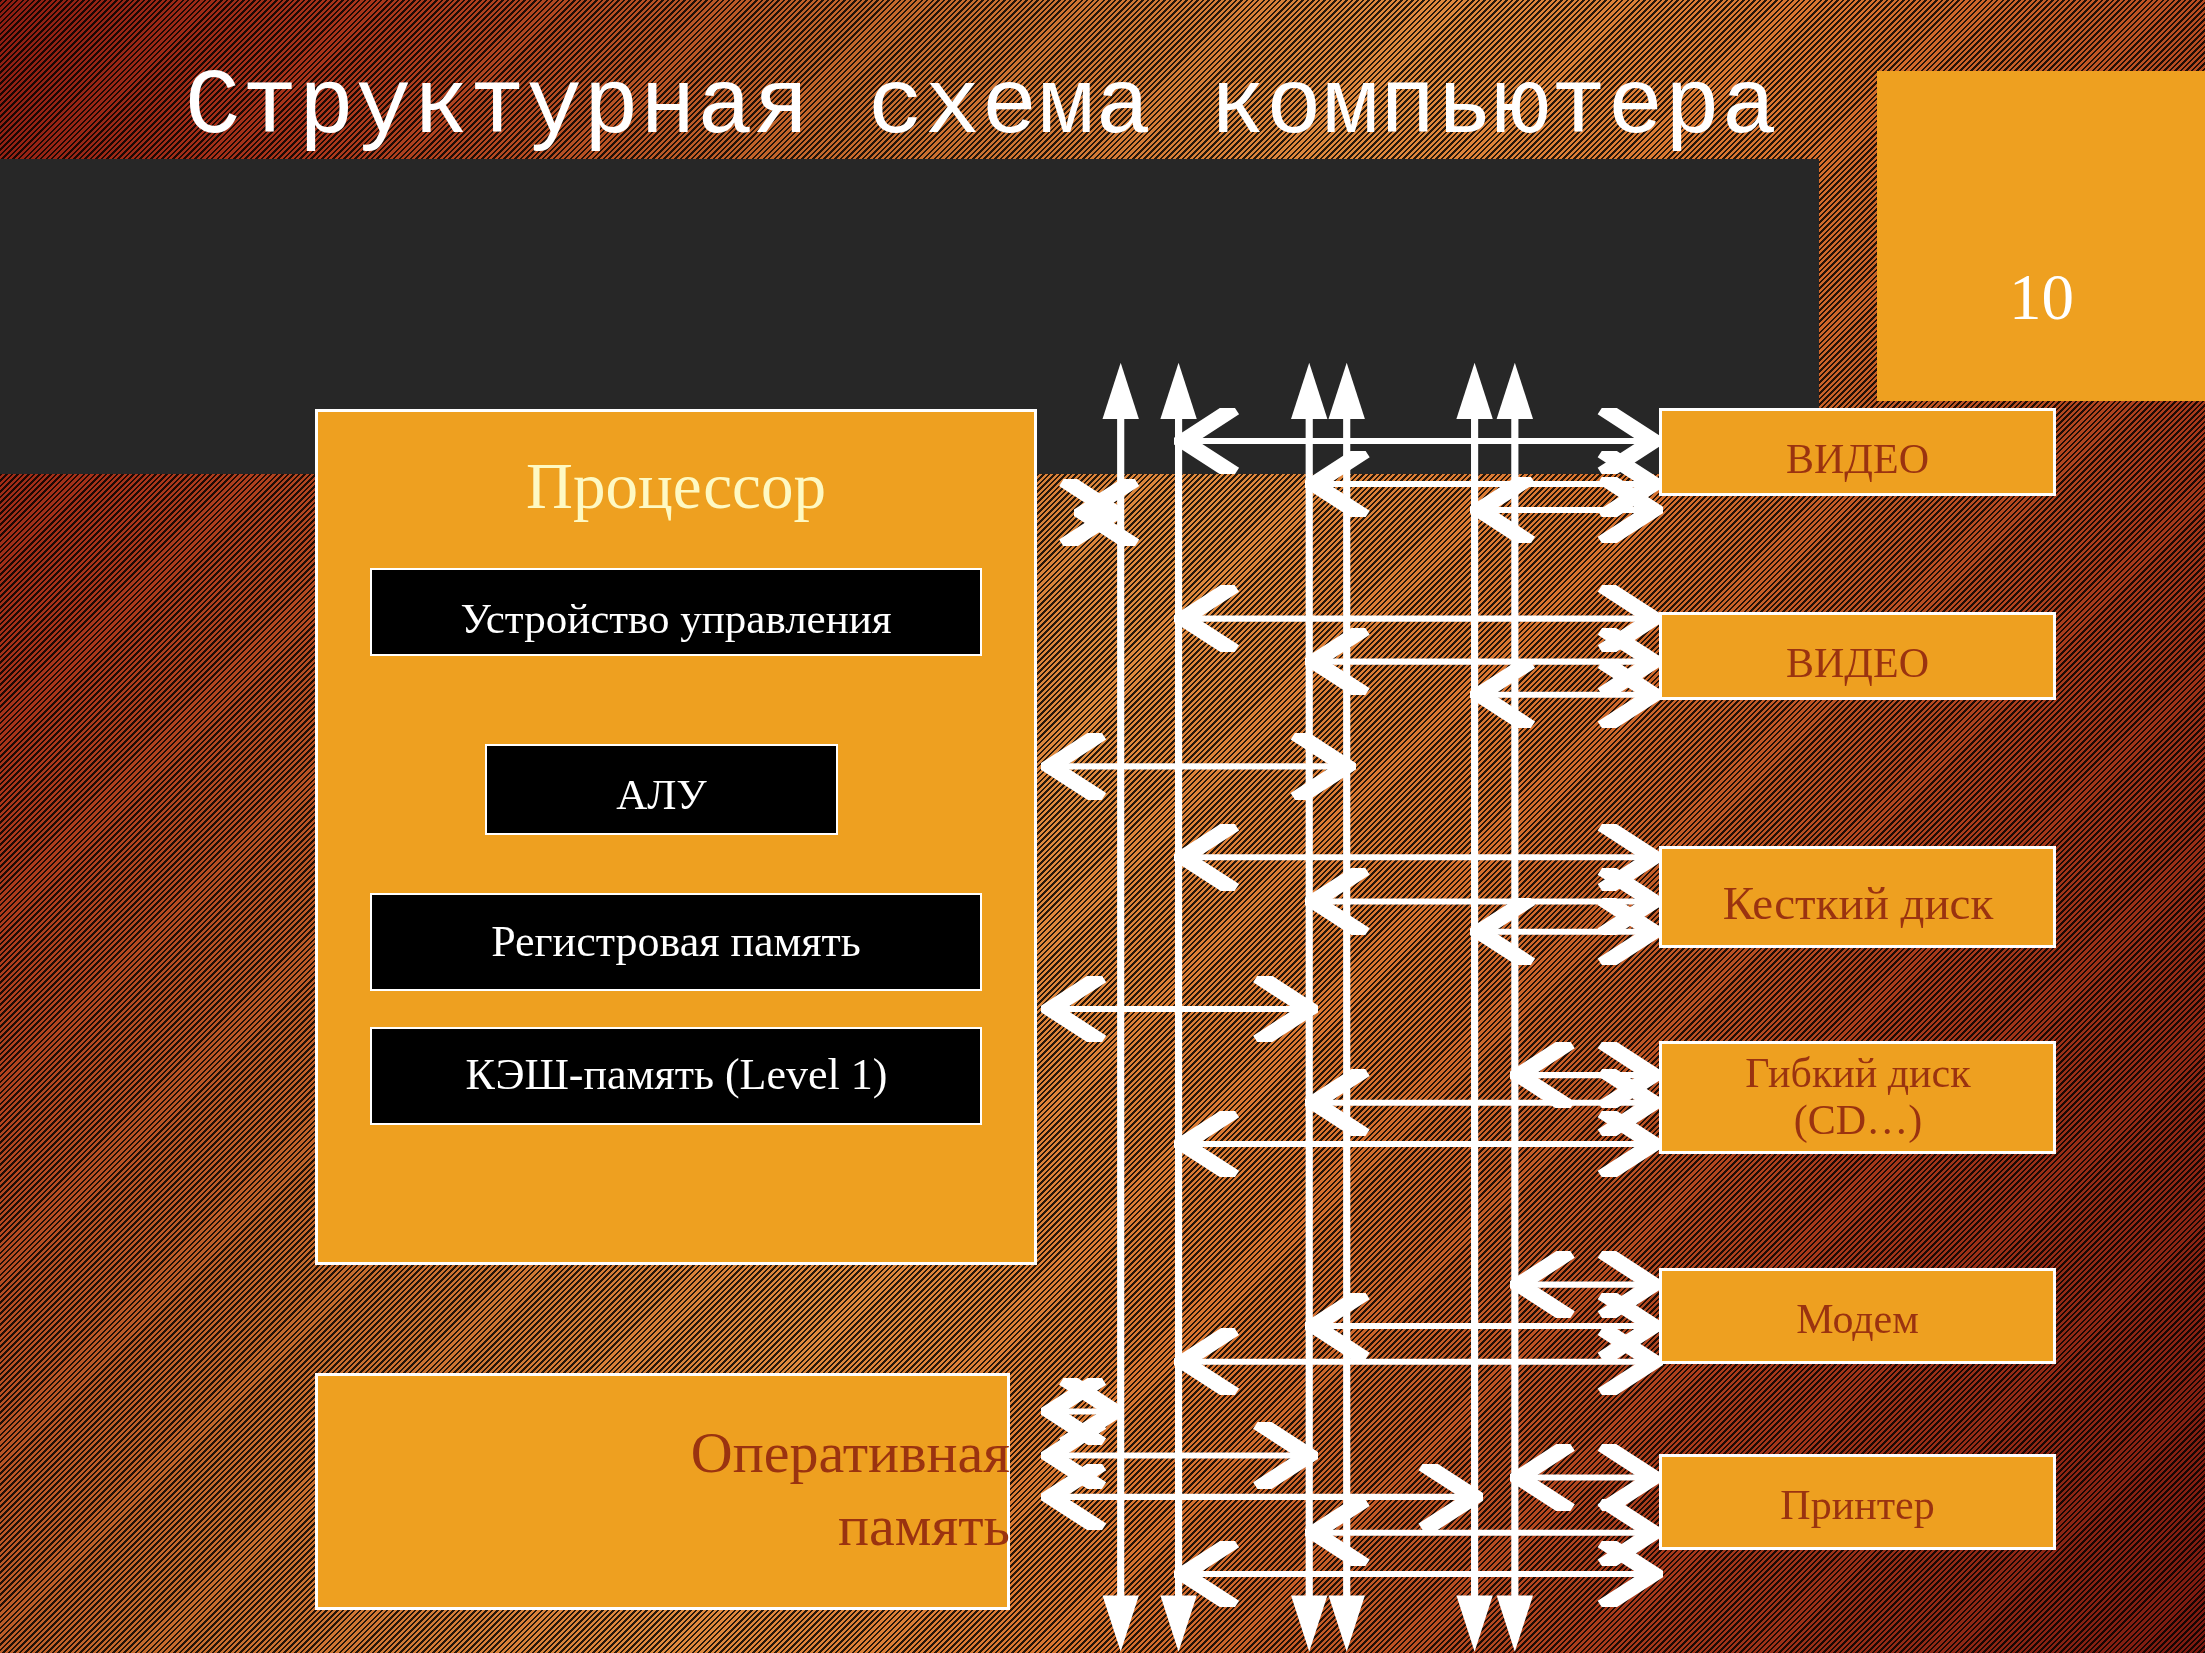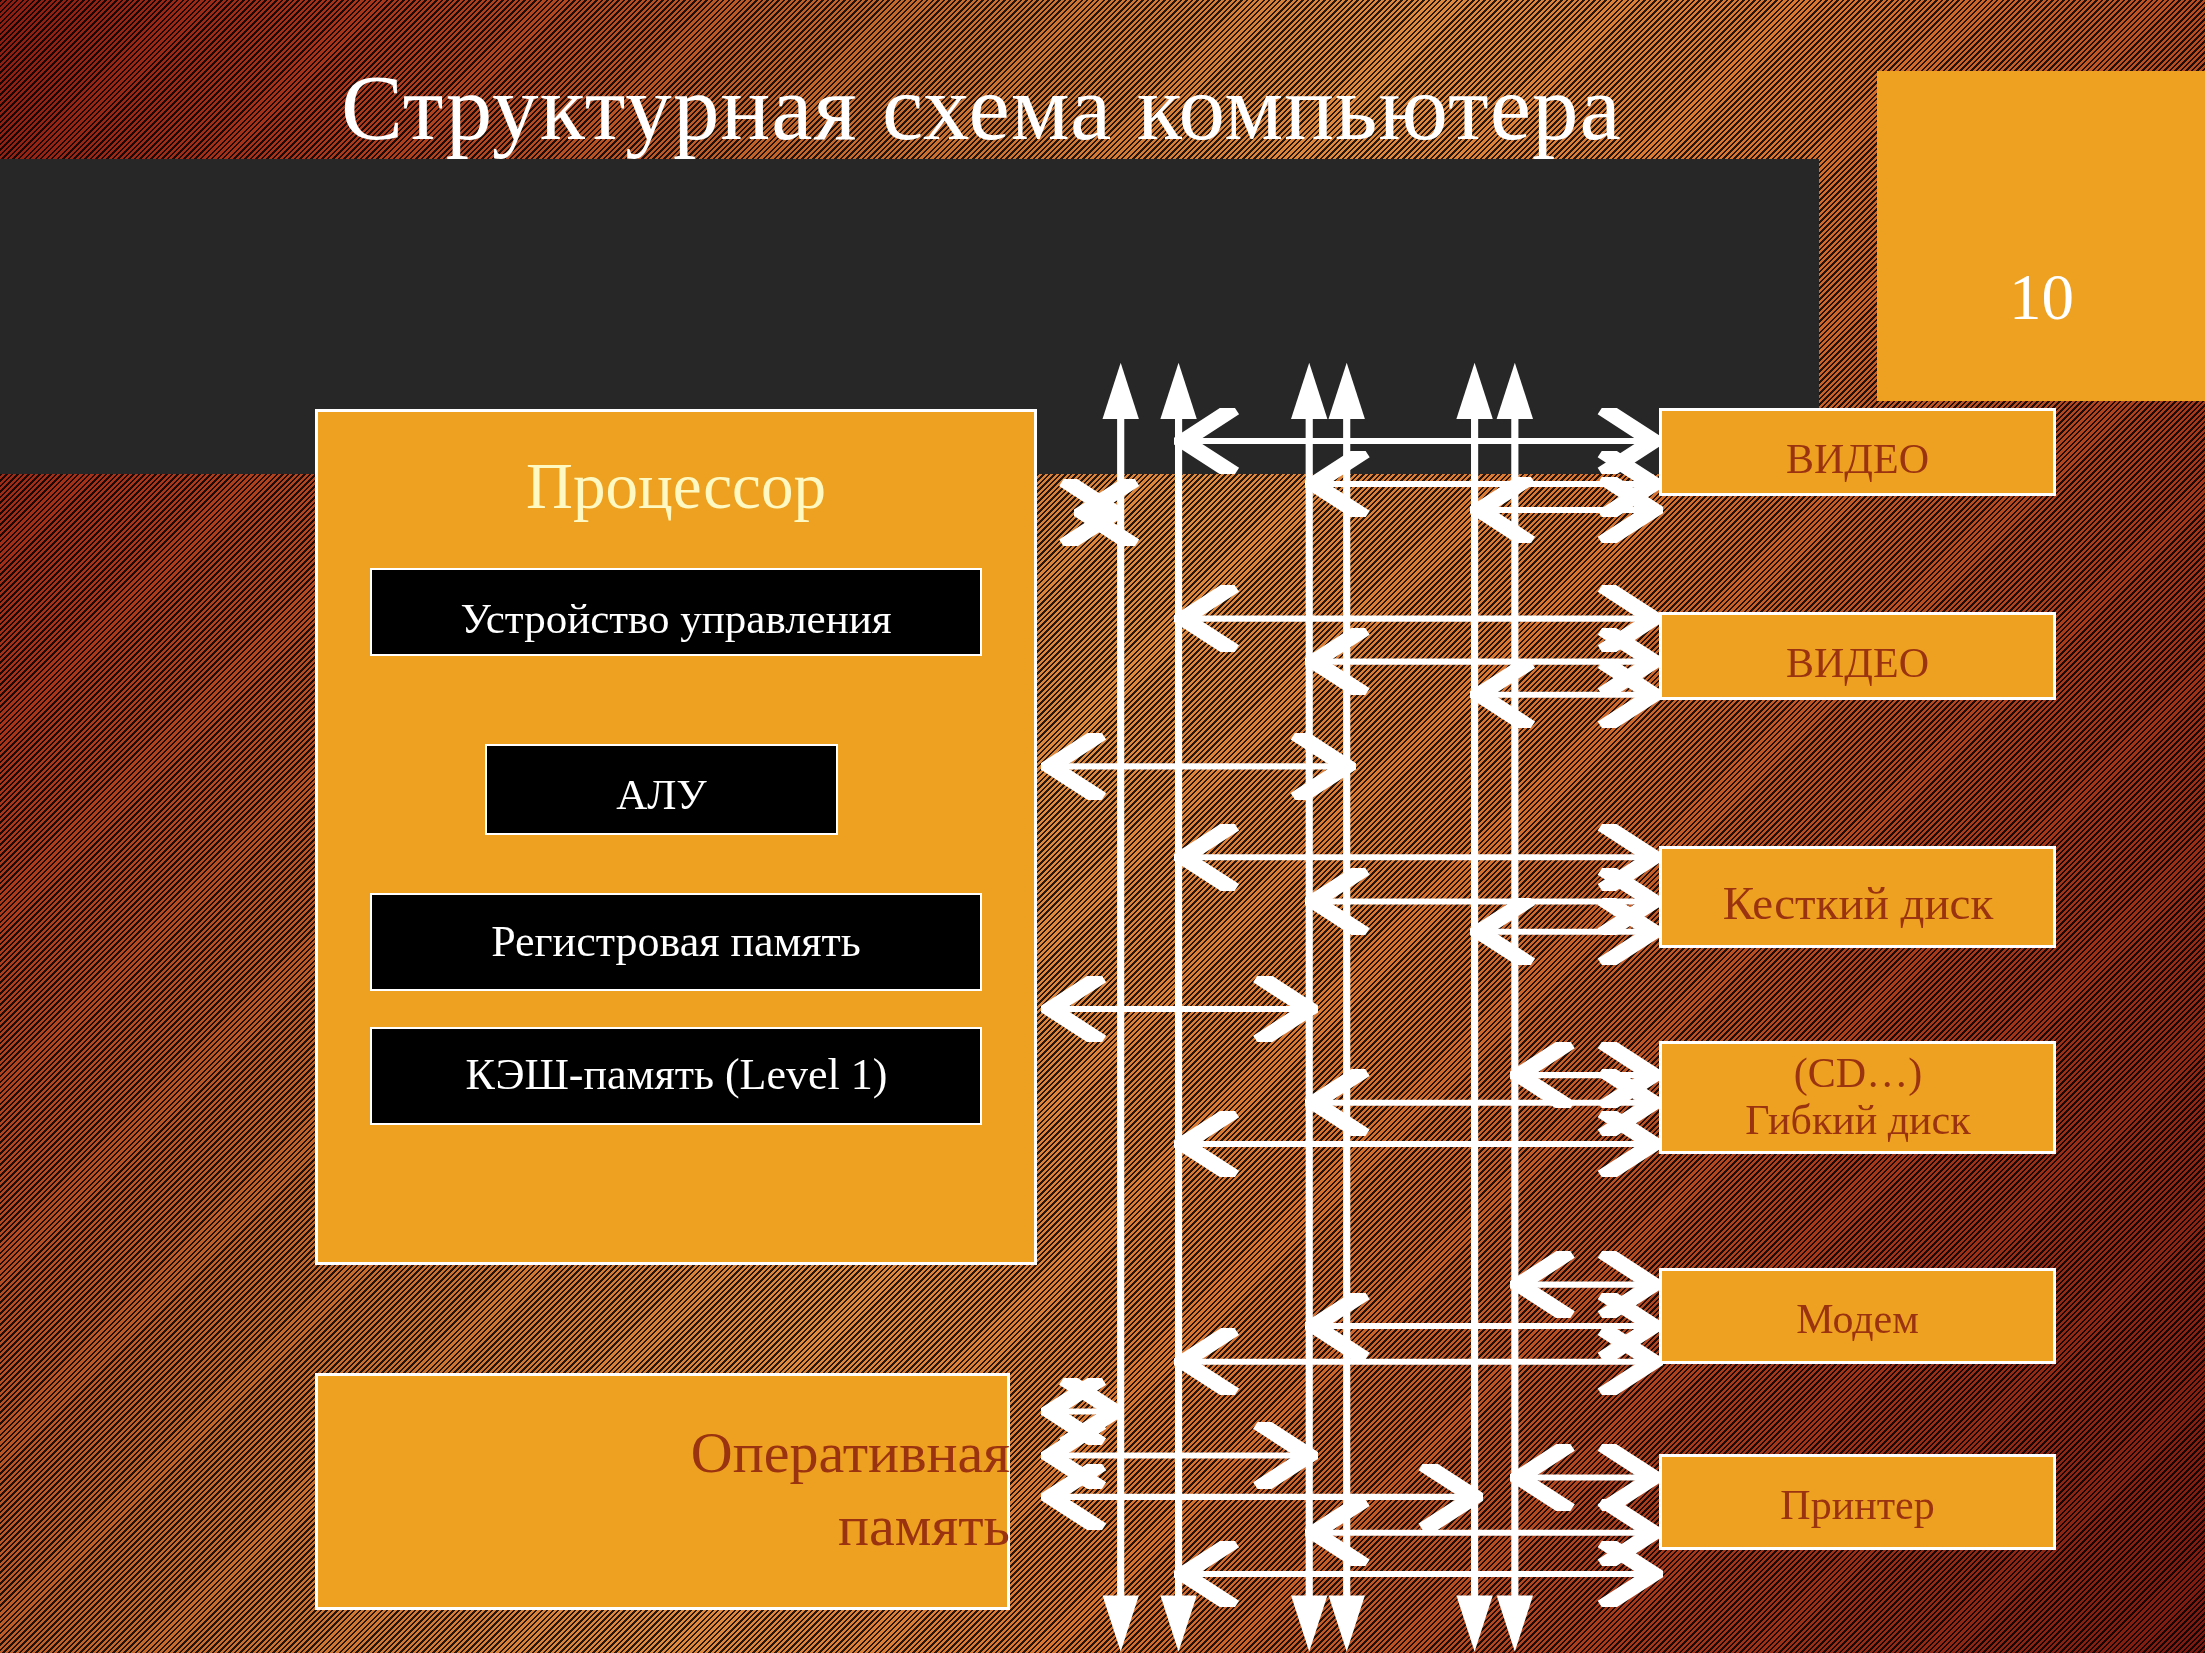--- a/index.html
+++ b/index.html
@@ -43,20 +43,21 @@
   #page-number{
     position:absolute;left:1877px;top:265px;width:329px;
     text-align:center;color:#ffffff;font-size:65px;line-height:1;
   }
   
   #title{
     position:absolute;left:0;top:61px;width:1963px;
     text-align:center;color:#ffffff;
     font-size:93px;line-height:1;letter-spacing:1.1px;
     white-space:nowrap;
+    font-family:Liberation Mono, monospace;
   }
   .panel{
     position:absolute;background:#eea020;border:3.3px solid #ffffff;
     box-sizing:border-box;
   }
   #cpu-panel{left:315px;top:409px;width:722px;height:856px;}
   #cpu-title{
     position:absolute;left:315px;top:452px;width:722px;
     text-align:center;color:#fef9c3;font-size:65px;line-height:1.05;
     white-space:nowrap;
@@ -226,22 +227,22 @@
 <div class="device-label" id="dev-video-l">ВИДЕО</div>
 
 <div class="device" id="dev-audio"></div>
 <div class="device-label" id="dev-audio-l">ВИДЕО</div>
 
 <div class="device" id="dev-hdd"></div>
 <div class="device-label" id="dev-hdd-l">Кесткий диск</div>
 
 <div class="device" id="dev-fdd"></div>
 <div class="device-label" id="dev-fdd-l">
+  <div>Гибкий диск</div>
   <div>(CD…)</div>
-  <div>Гибкий диск</div>
 </div>
 
 <div class="device" id="dev-modem"></div>
 <div class="device-label" id="dev-modem-l">Модем</div>
 
 <div class="device" id="dev-printer"></div>
 <div class="device-label" id="dev-printer-l">Принтер</div>
 
 
 </body></html>

